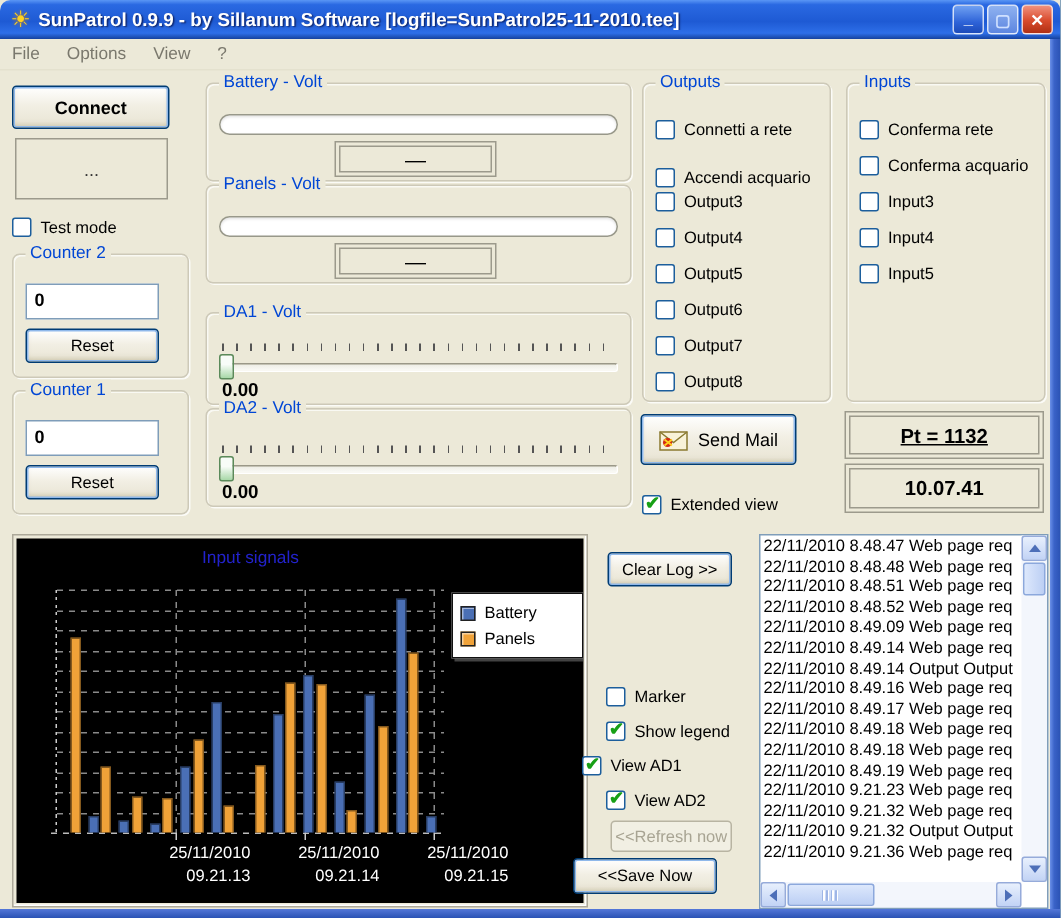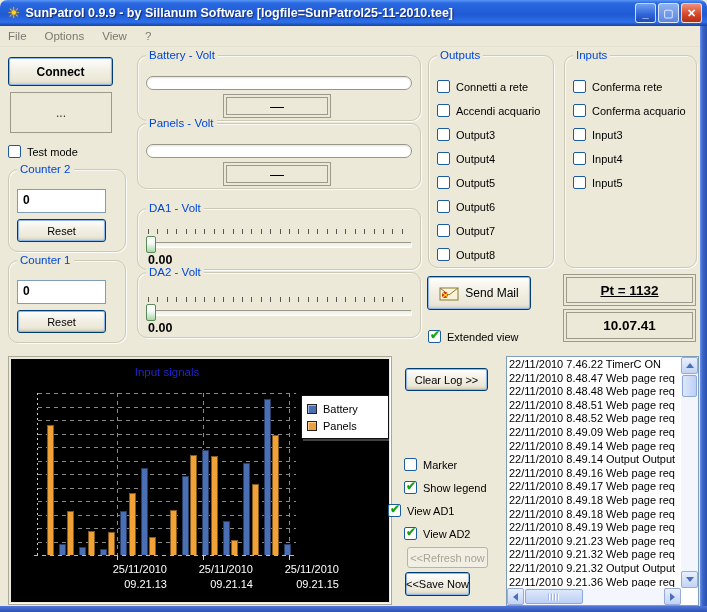--- a/index.html
+++ b/index.html
@@ -25,21 +25,21 @@
     display:flex; align-items:center; padding-left:8px; gap:0; border-bottom:1px solid #E4E1CE; }
   .menu-item { color:#7A786D; font-size:11.5px; padding:2px 9px 2px 0; margin-right:9px; }
 
   
   .edge-right { position:absolute; right:0; top:26px; width:7px; bottom:0;
     background:linear-gradient(90deg,#6A90E8,#3A63C8 40%,#2A52B4); }
   .edge-bottom { position:absolute; left:0; bottom:0; width:707px; height:6px;
     background:linear-gradient(180deg,#5377D8,#2A52B4); }
 
   
-  .groupbox { position:absolute; border:1px solid #CDC9B8; border-radius:10px;
+  .groupbox { position:absolute; border:1px solid #CDC9B8; border-radius:5px;
     box-shadow:inset 1px 1px 0 rgba(255,255,255,.7), 1px 1px 0 rgba(255,255,255,.8);padding-left:24px; }
   .gb-caption { position:absolute; top:-8px; left:8px; background:#ECE9D8; padding:0 3px;
     color:#0046D5; font-size:11.5px; line-height:15px; white-space:nowrap; }
 
   .xp-btn { position:absolute; border:1px solid #003C74; border-radius:3px;
     background:linear-gradient(180deg,#FFFFFF,#F2EFE4 45%,#E8E4D3);
     box-shadow:inset 1px 1px 0 #fff, inset 0 -2px 3px rgba(160,150,110,.35);
     font-size:11px; color:#000; display:flex; align-items:center; justify-content:center; }
   .xp-btn.default { box-shadow:inset 0 0 0 1px #8FB8EA, inset 1px 1px 0 #fff, inset 0 -2px 3px rgba(160,150,110,.35); }
   .xp-btn.disabled { border-color:#B8B4A2; color:#A8A493; background:#F1EFE3; box-shadow:none; }
@@ -191,21 +191,21 @@
     <div class="volt-value" style="left:10px;top:48px;">0.00</div>
   </div>
 
   <div class="groupbox" style="left:428px;top:55px;width:126px;height:213px;">
     <span class="gb-caption">Outputs</span>
     <div id="outputs-list">
         <div class="cb-row" style="left: 8px; top: 24px;">
           <span class="cb"></span>
           <span>Connetti a rete</span>
         </div>
-        <div class="cb-row" style="left: 8px; top: 48px;">
+        <div class="cb-row" style="left: 8px; top: 56px;">
           <span class="cb"></span>
           <span>Accendi acquario</span>
         </div>
         <div class="cb-row" style="left: 8px; top: 72px;">
           <span class="cb"></span>
           <span>Output3</span>
         </div>
         <div class="cb-row" style="left: 8px; top: 96px;">
           <span class="cb"></span>
           <span>Output4</span>
@@ -364,25 +364,24 @@
       <div class="cb-row" style="left: 388px; top: 504px;">
         <span class="cb checked"></span>
         <span>View AD1</span>
       </div>
       <div class="cb-row" style="left: 404px; top: 527px;">
         <span class="cb checked"></span>
         <span>View AD2</span>
       </div>
     </div>
   <div class="xp-btn disabled" id="refresh-btn" style="left:407px;top:547px;width:81px;height:21px;">&lt;&lt;Refresh now</div>
-  <div class="xp-btn default" style="left:405px;top:572px;width:65px;height:24px;">&lt;&lt;Save Now</div>
+  <div class="xp-btn default" style="left:382px;top:572px;width:96px;height:24px;">&lt;&lt;Save Now</div>
 
   <div class="log-box">
     <div class="log-lines" id="log-lines">
-        <div class="log-line">22/11/2010 7.46.22 TimerC ON</div>
         <div class="log-line">22/11/2010 8.48.47 Web page req</div>
         <div class="log-line">22/11/2010 8.48.48 Web page req</div>
         <div class="log-line">22/11/2010 8.48.51 Web page req</div>
         <div class="log-line">22/11/2010 8.48.52 Web page req</div>
         <div class="log-line">22/11/2010 8.49.09 Web page req</div>
         <div class="log-line">22/11/2010 8.49.14 Web page req</div>
         <div class="log-line">22/11/2010 8.49.14 Output Output</div>
         <div class="log-line">22/11/2010 8.49.16 Web page req</div>
         <div class="log-line">22/11/2010 8.49.17 Web page req</div>
         <div class="log-line">22/11/2010 8.49.18 Web page req</div>

